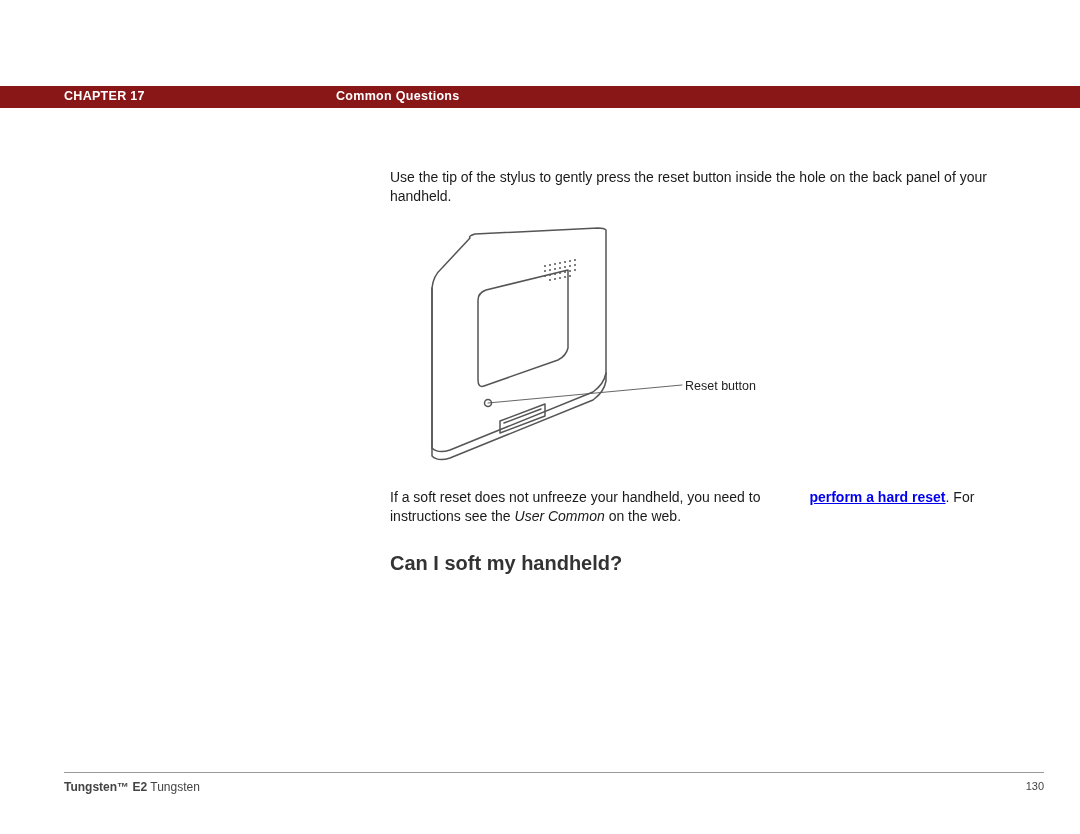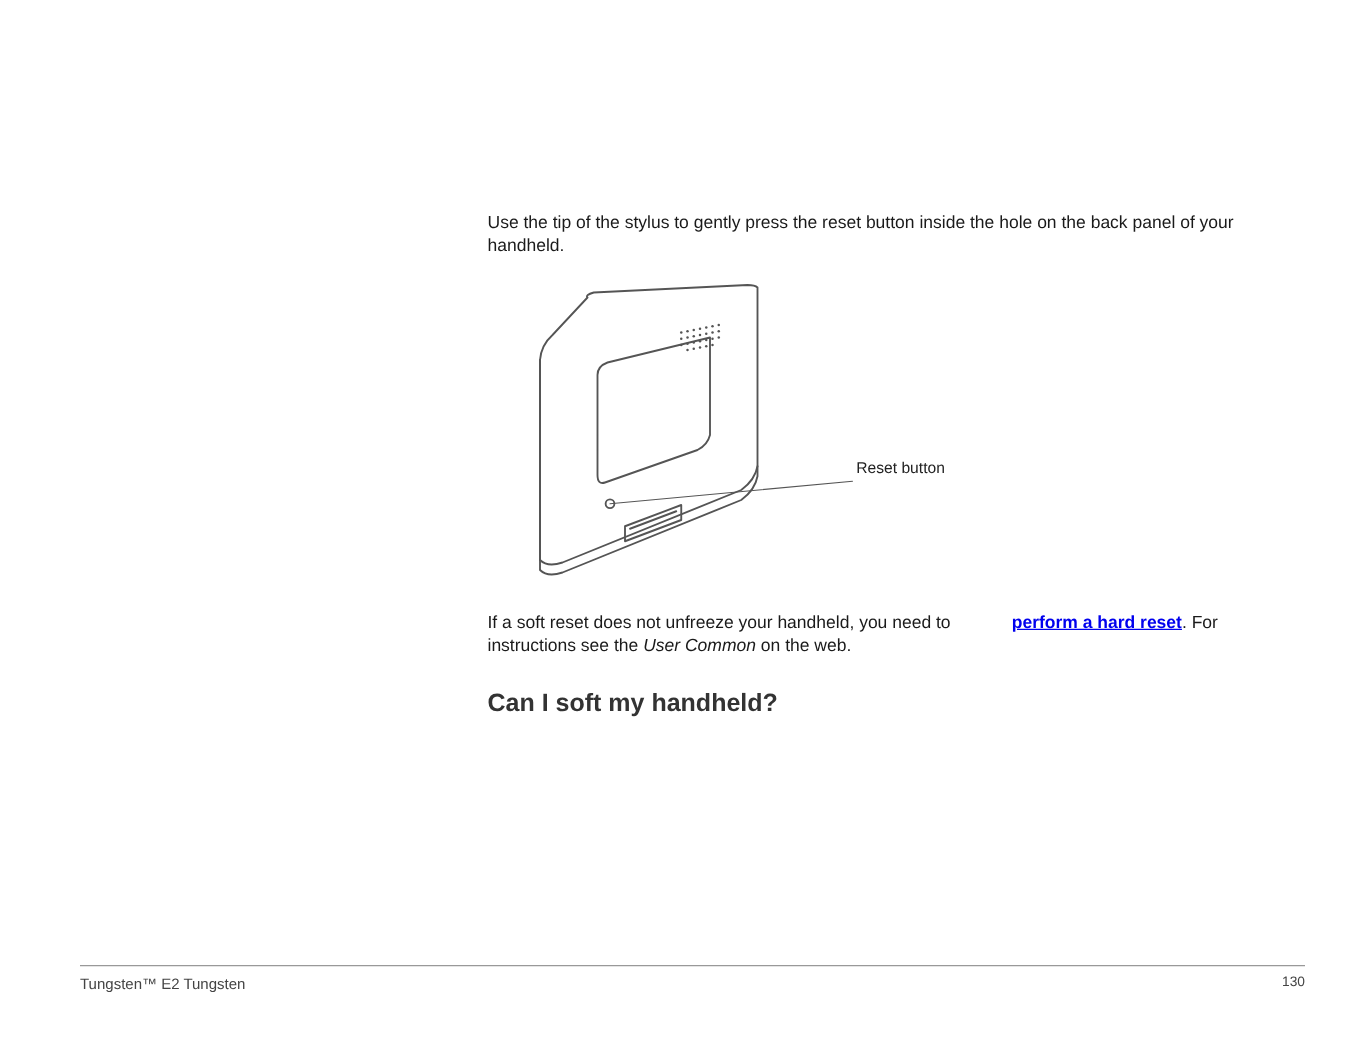--- a/index.html
+++ b/index.html
@@ -43,53 +43,57 @@
   .figure-box {
     position: relative;
     width: 100%;
     height: 250px;
     margin: 10px 0 20px 0;
   }
   .figure-svg { position: absolute; left: 0; top: 0; }
   .callout-label {
     position: absolute;
     left: 295px;
-    top: 148px;
+    top: 160px;
     font-size: 12.5px;
     color: #222;
   }
 
   .footer-line {
     position: absolute;
     left: 64px;
     right: 36px;
     top: 772px;
     border-top: 1px solid #999;
   }
   .footer-left {
     position: absolute;
     left: 64px;
     top: 780px;
     font-size: 12px;
     color: #444;
   }
-  .footer-left .bold { font-weight: 400; text-align: center; }
+  .footer-left .bold { font-weight: 700; text-align: center; }
   .footer-right {
     position: absolute;
     right: 36px;
     top: 780px;
     font-size: 11px;
     color: #444;
   }
 </style>
 </head>
 <body>
 
 <div class="page">
 
+  <div class="header-bar">
+    <span class="header-chapter">CHAPTER 17</span>
+    <span class="header-title">Common Questions</span>
+  </div>
 
   <div class="content">
 
     <p class="para">Use the tip of the stylus to gently press the reset button inside the hole on the back panel of your handheld.</p>
 
     <div class="figure-box">
       <svg class="figure-svg" width="400" height="260" viewBox="0 0 400 260">
         <g fill="none" stroke="#555" stroke-width="1.5" stroke-linejoin="round" stroke-linecap="round">
 
           <path d="M80 20 Q78 18 85 16 L208 10 Q214 10 216 12 L216 155 Q214 166 203 174 L60 232 Q48 236 42 230 L42 70 Q43 58 52 50 Z"></path>

